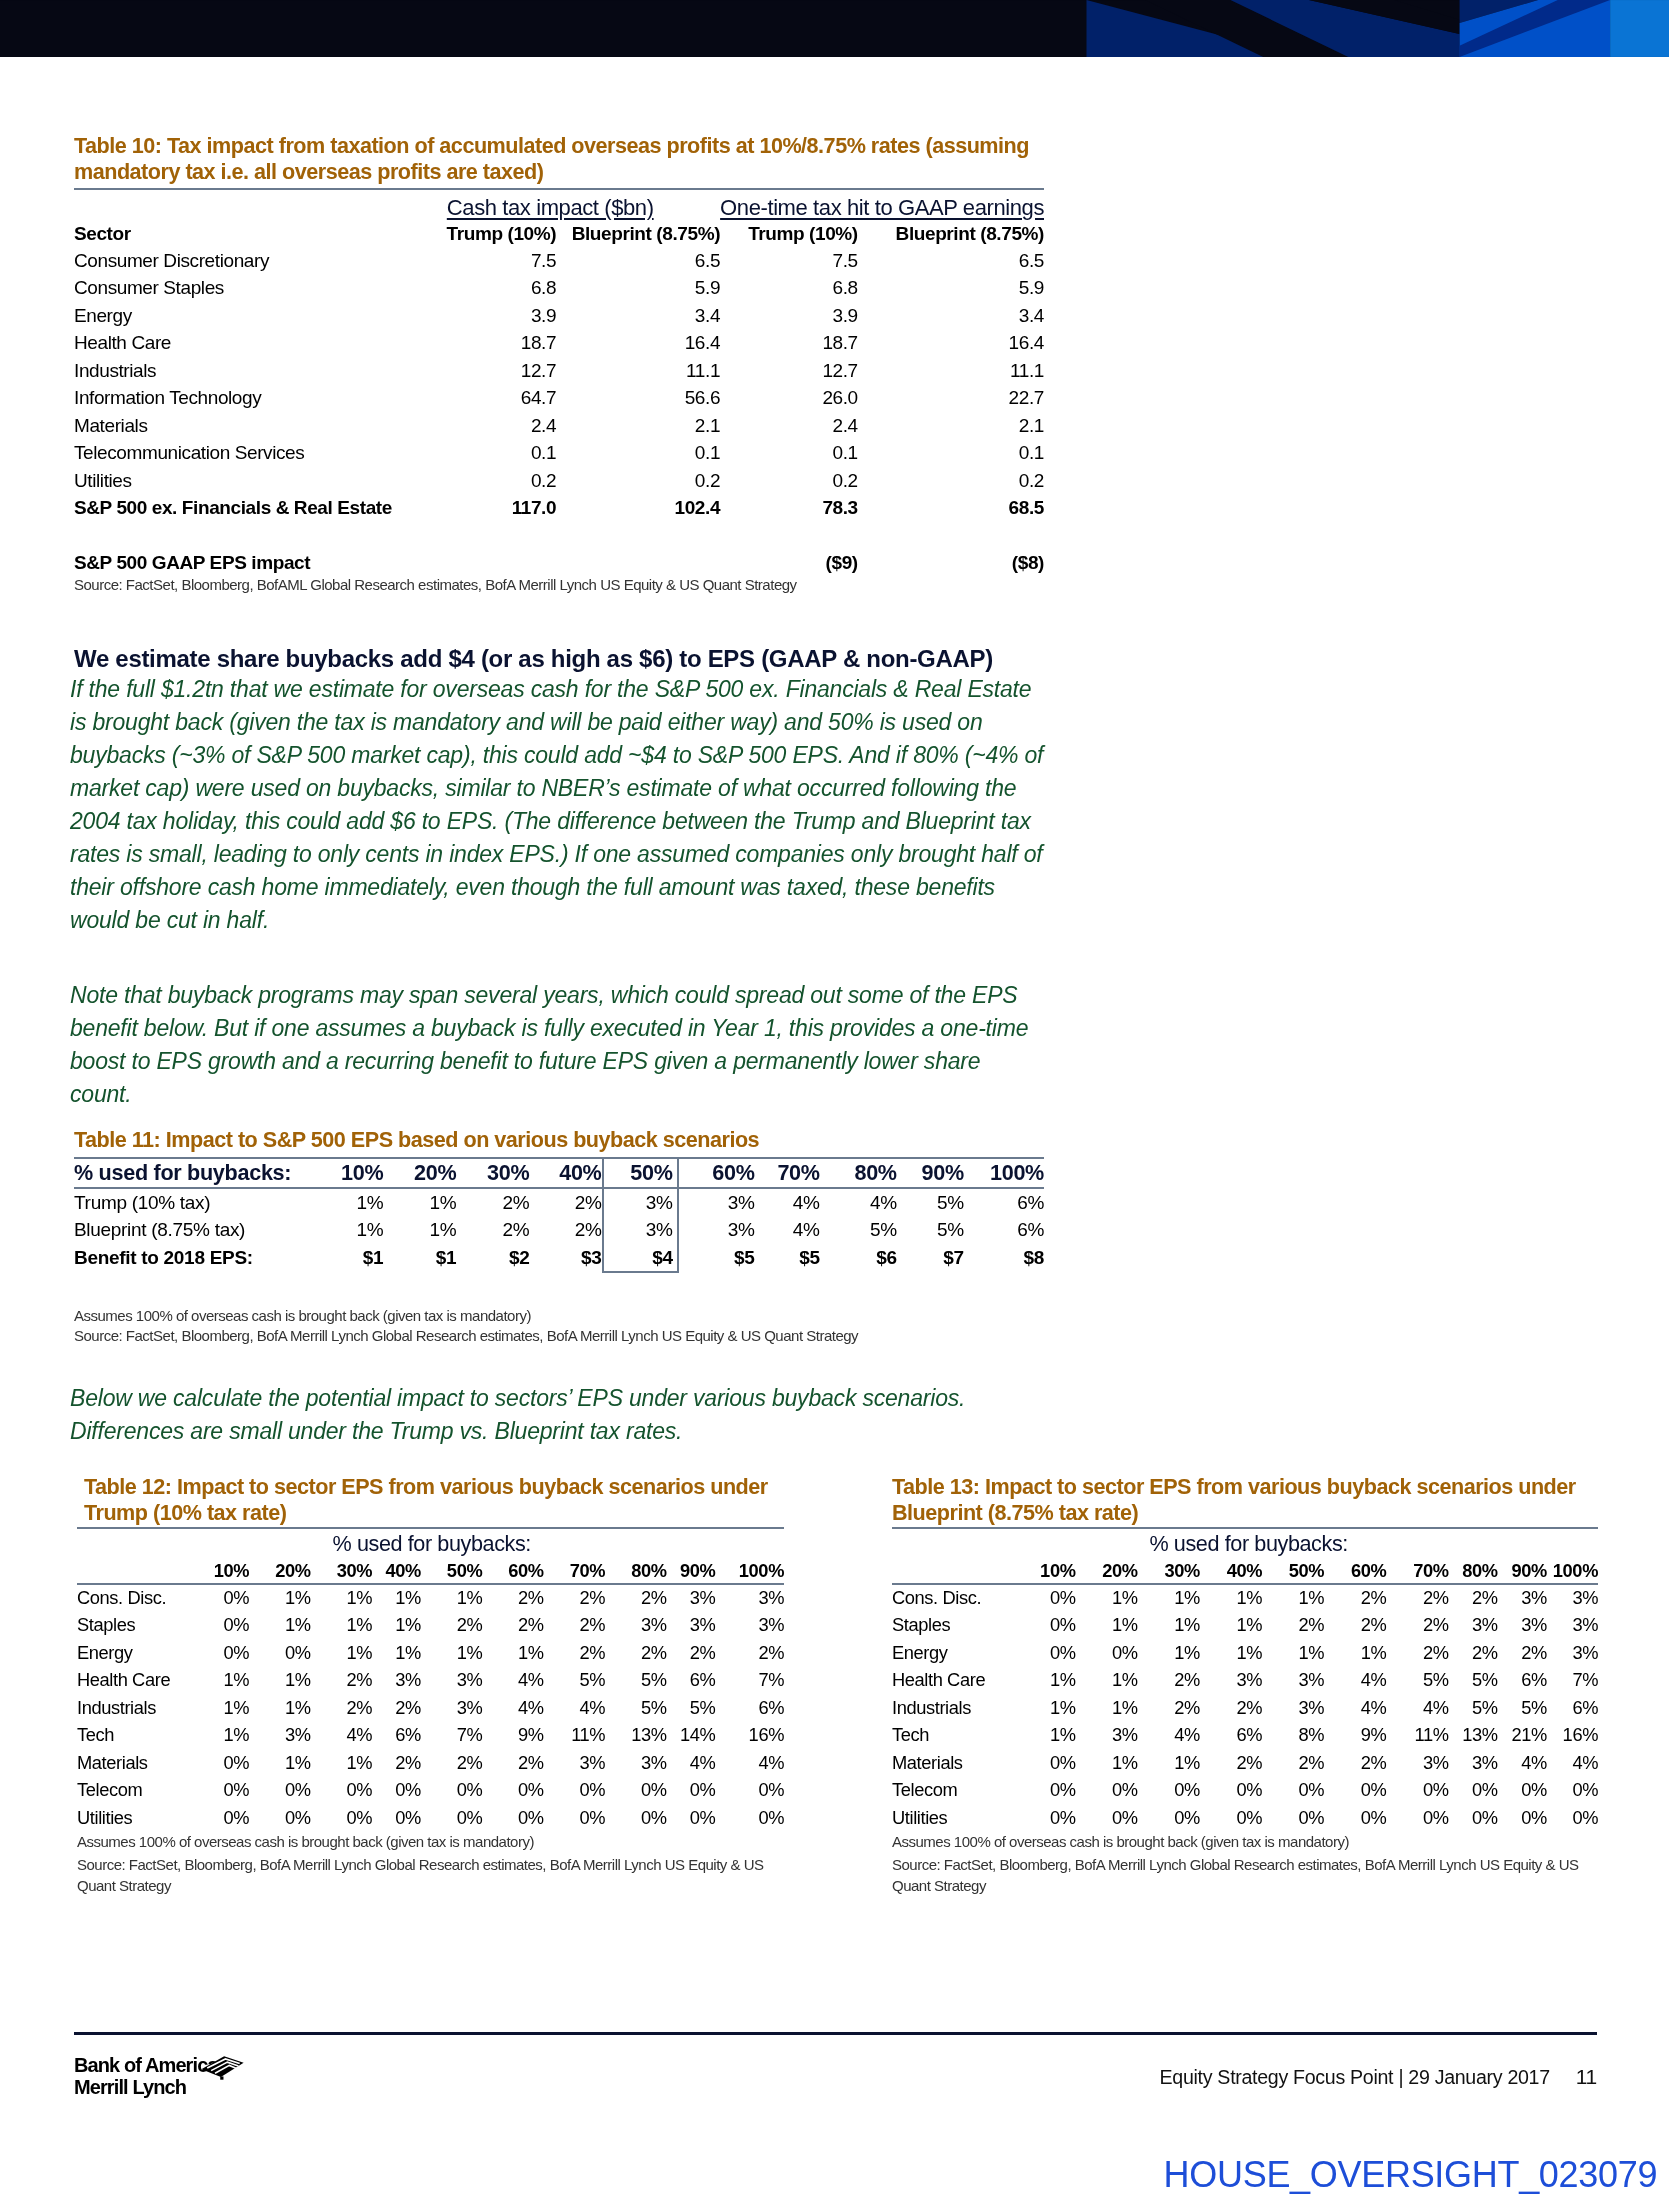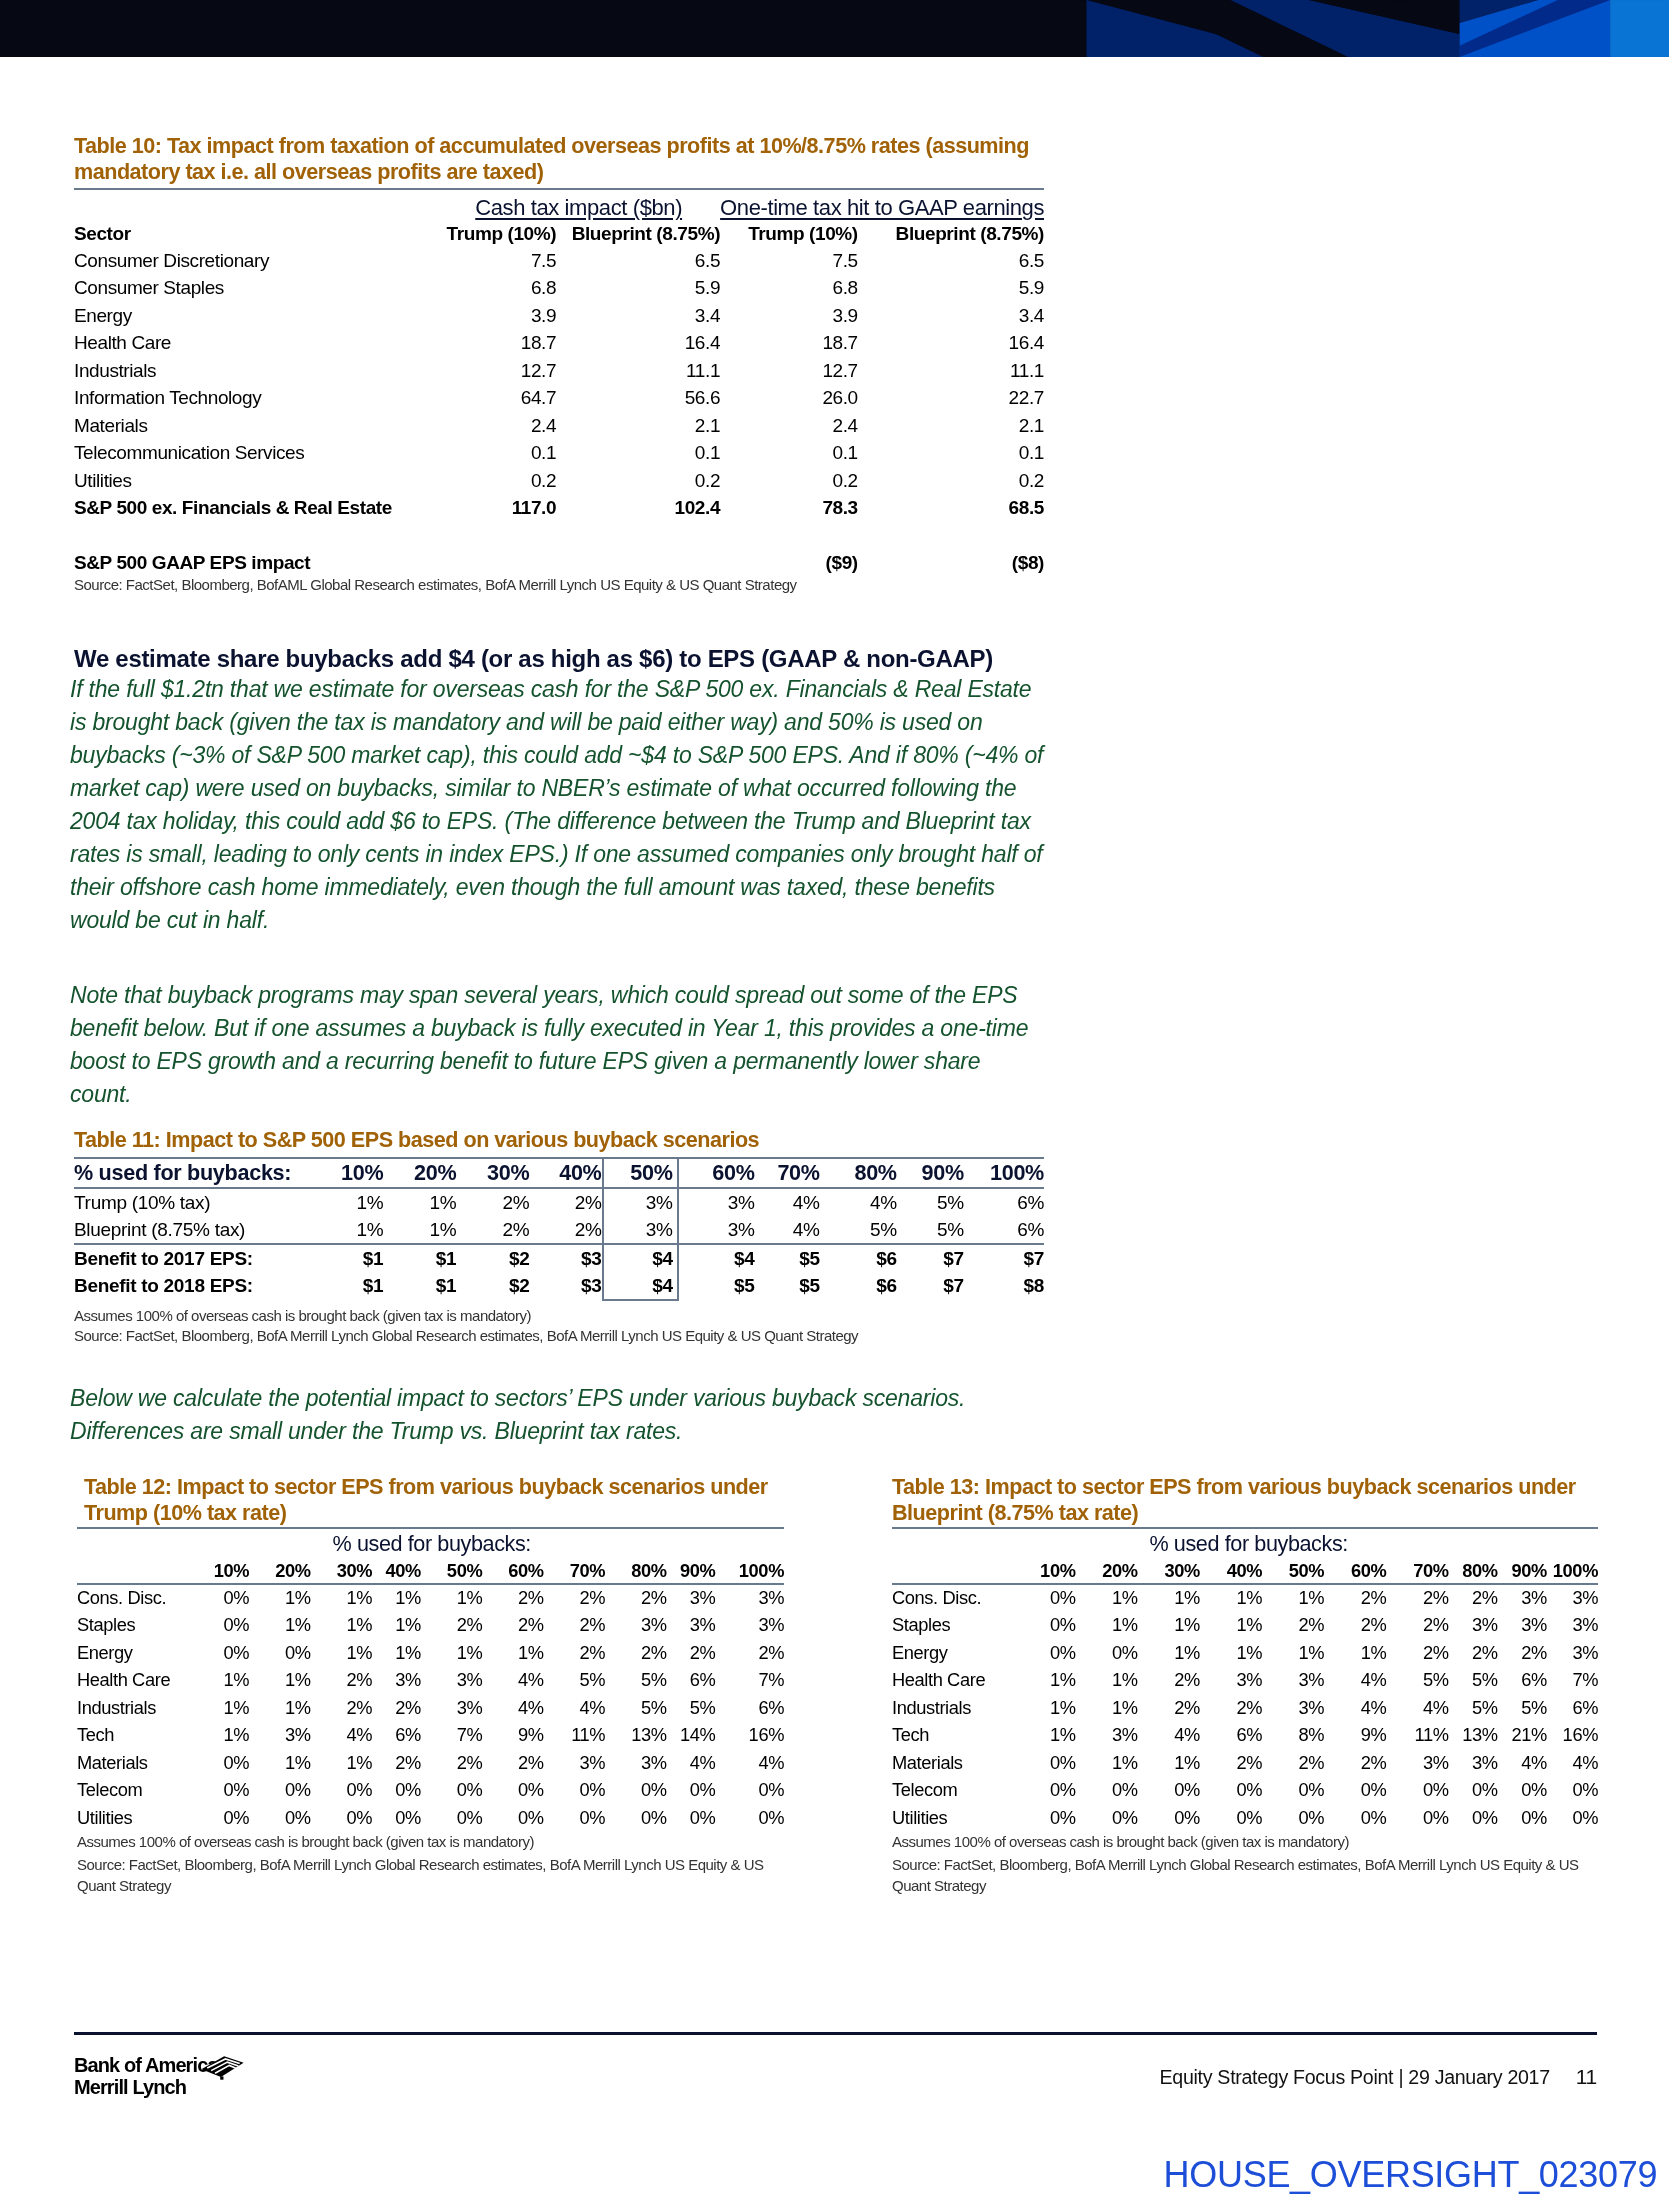--- a/index.html
+++ b/index.html
@@ -80,21 +80,21 @@
   <colgroup>
       <col style="width:353px">
       <col style="width:147px">
       <col style="width:169px">
       <col style="width:128px">
       <col style="width:173px">
     </colgroup>
   <tbody>
       <tr class="grp">
     <th></th>
-    <th colspan="2" style="text-align:right; padding-right:38px;"><span>Cash tax impact ($bn)</span></th>
+    <th colspan="2" style="text-align:center; padding-right:38px;"><span>Cash tax impact ($bn)</span></th>
     <th colspan="2" style="text-align:right;"><span>One-time tax hit to GAAP earnings</span></th>
   </tr>
   <tr class="hdr">
     <th class="l">Sector</th>
     <th>Trump (10%)</th>
     <th>Blueprint (8.75%)</th>
     <th>Trump (10%)</th>
     <th>Blueprint (8.75%)</th>
   </tr>
   <tr>
@@ -233,33 +233,20 @@
         <td>1%</td>
         <td>2%</td>
         <td>2%</td>
         <td class="hl">3%</td>
         <td>3%</td>
         <td>4%</td>
         <td>5%</td>
         <td>5%</td>
         <td>6%</td>
       </tr>
-  <tr class="b sep">
-        <td class="l">Benefit to 2017 EPS:</td>
-        <td>$1</td>
-        <td>$1</td>
-        <td>$2</td>
-        <td>$3</td>
-        <td class="hl">$4</td>
-        <td>$4</td>
-        <td>$5</td>
-        <td>$6</td>
-        <td>$7</td>
-        <td>$7</td>
-      </tr>
   <tr class="b last">
         <td class="l">Benefit to 2018 EPS:</td>
         <td>$1</td>
         <td>$1</td>
         <td>$2</td>
         <td>$3</td>
         <td class="hl">$4</td>
         <td>$5</td>
         <td>$5</td>
         <td>$6</td>

